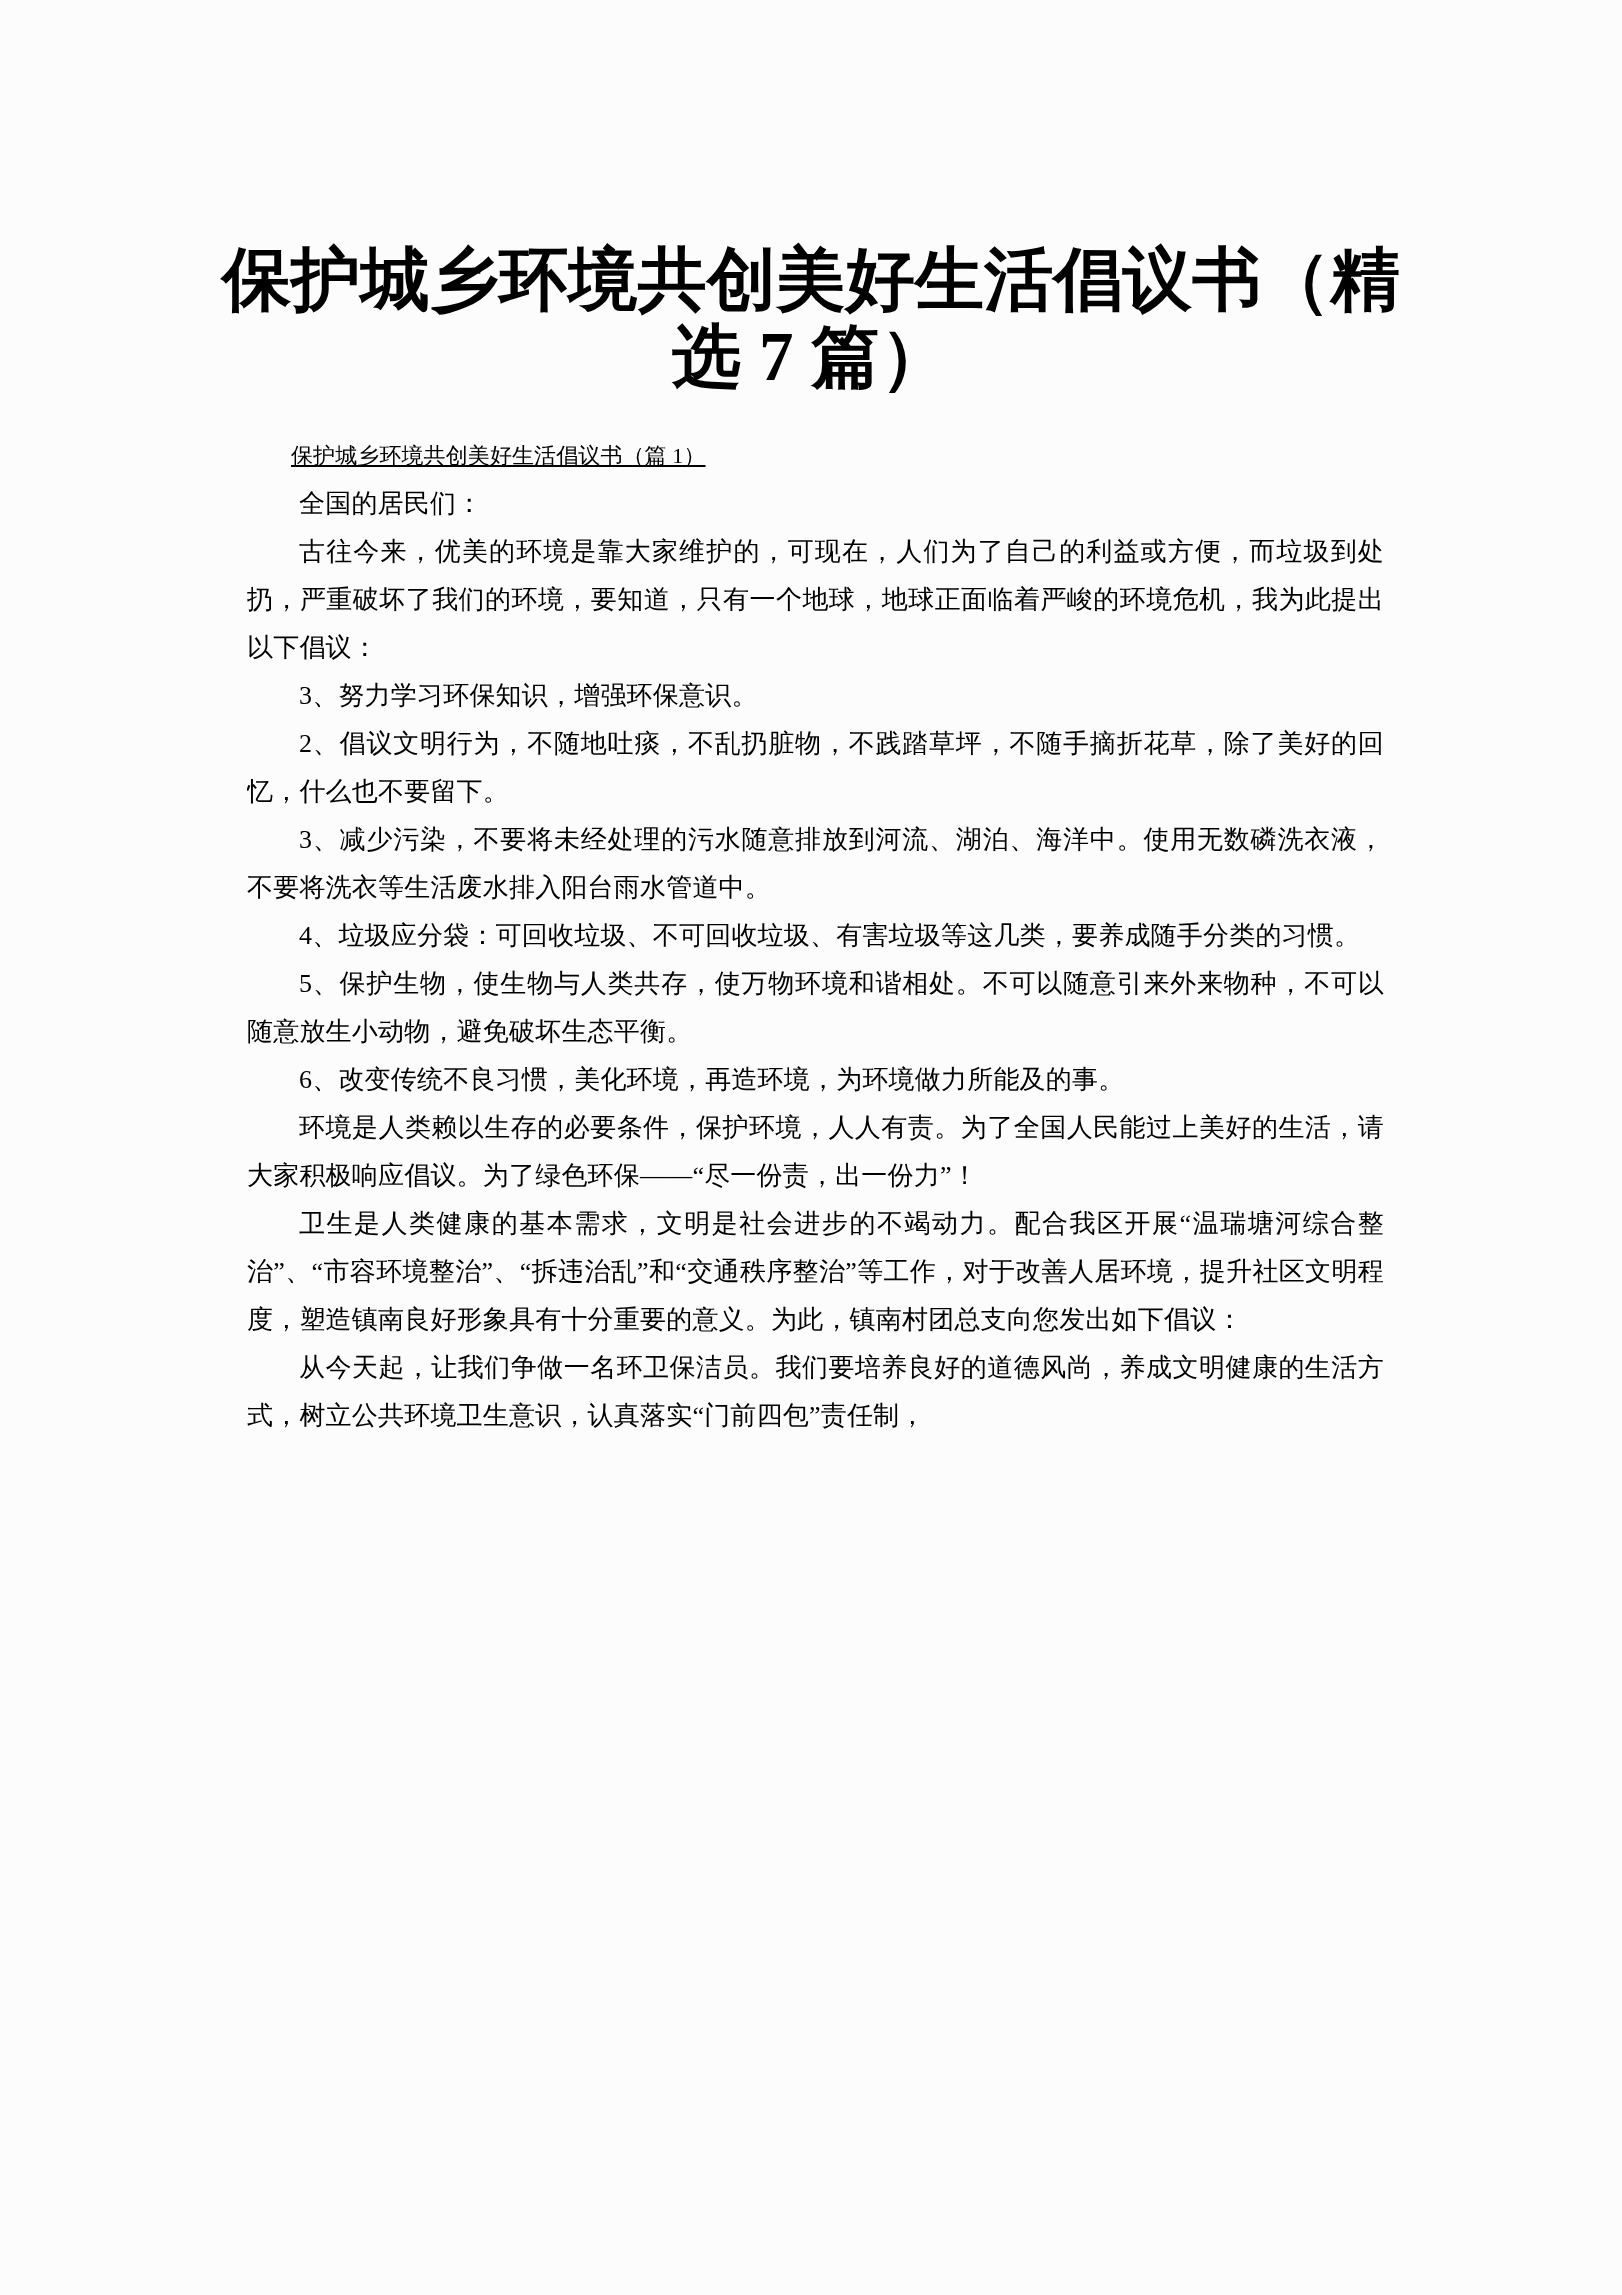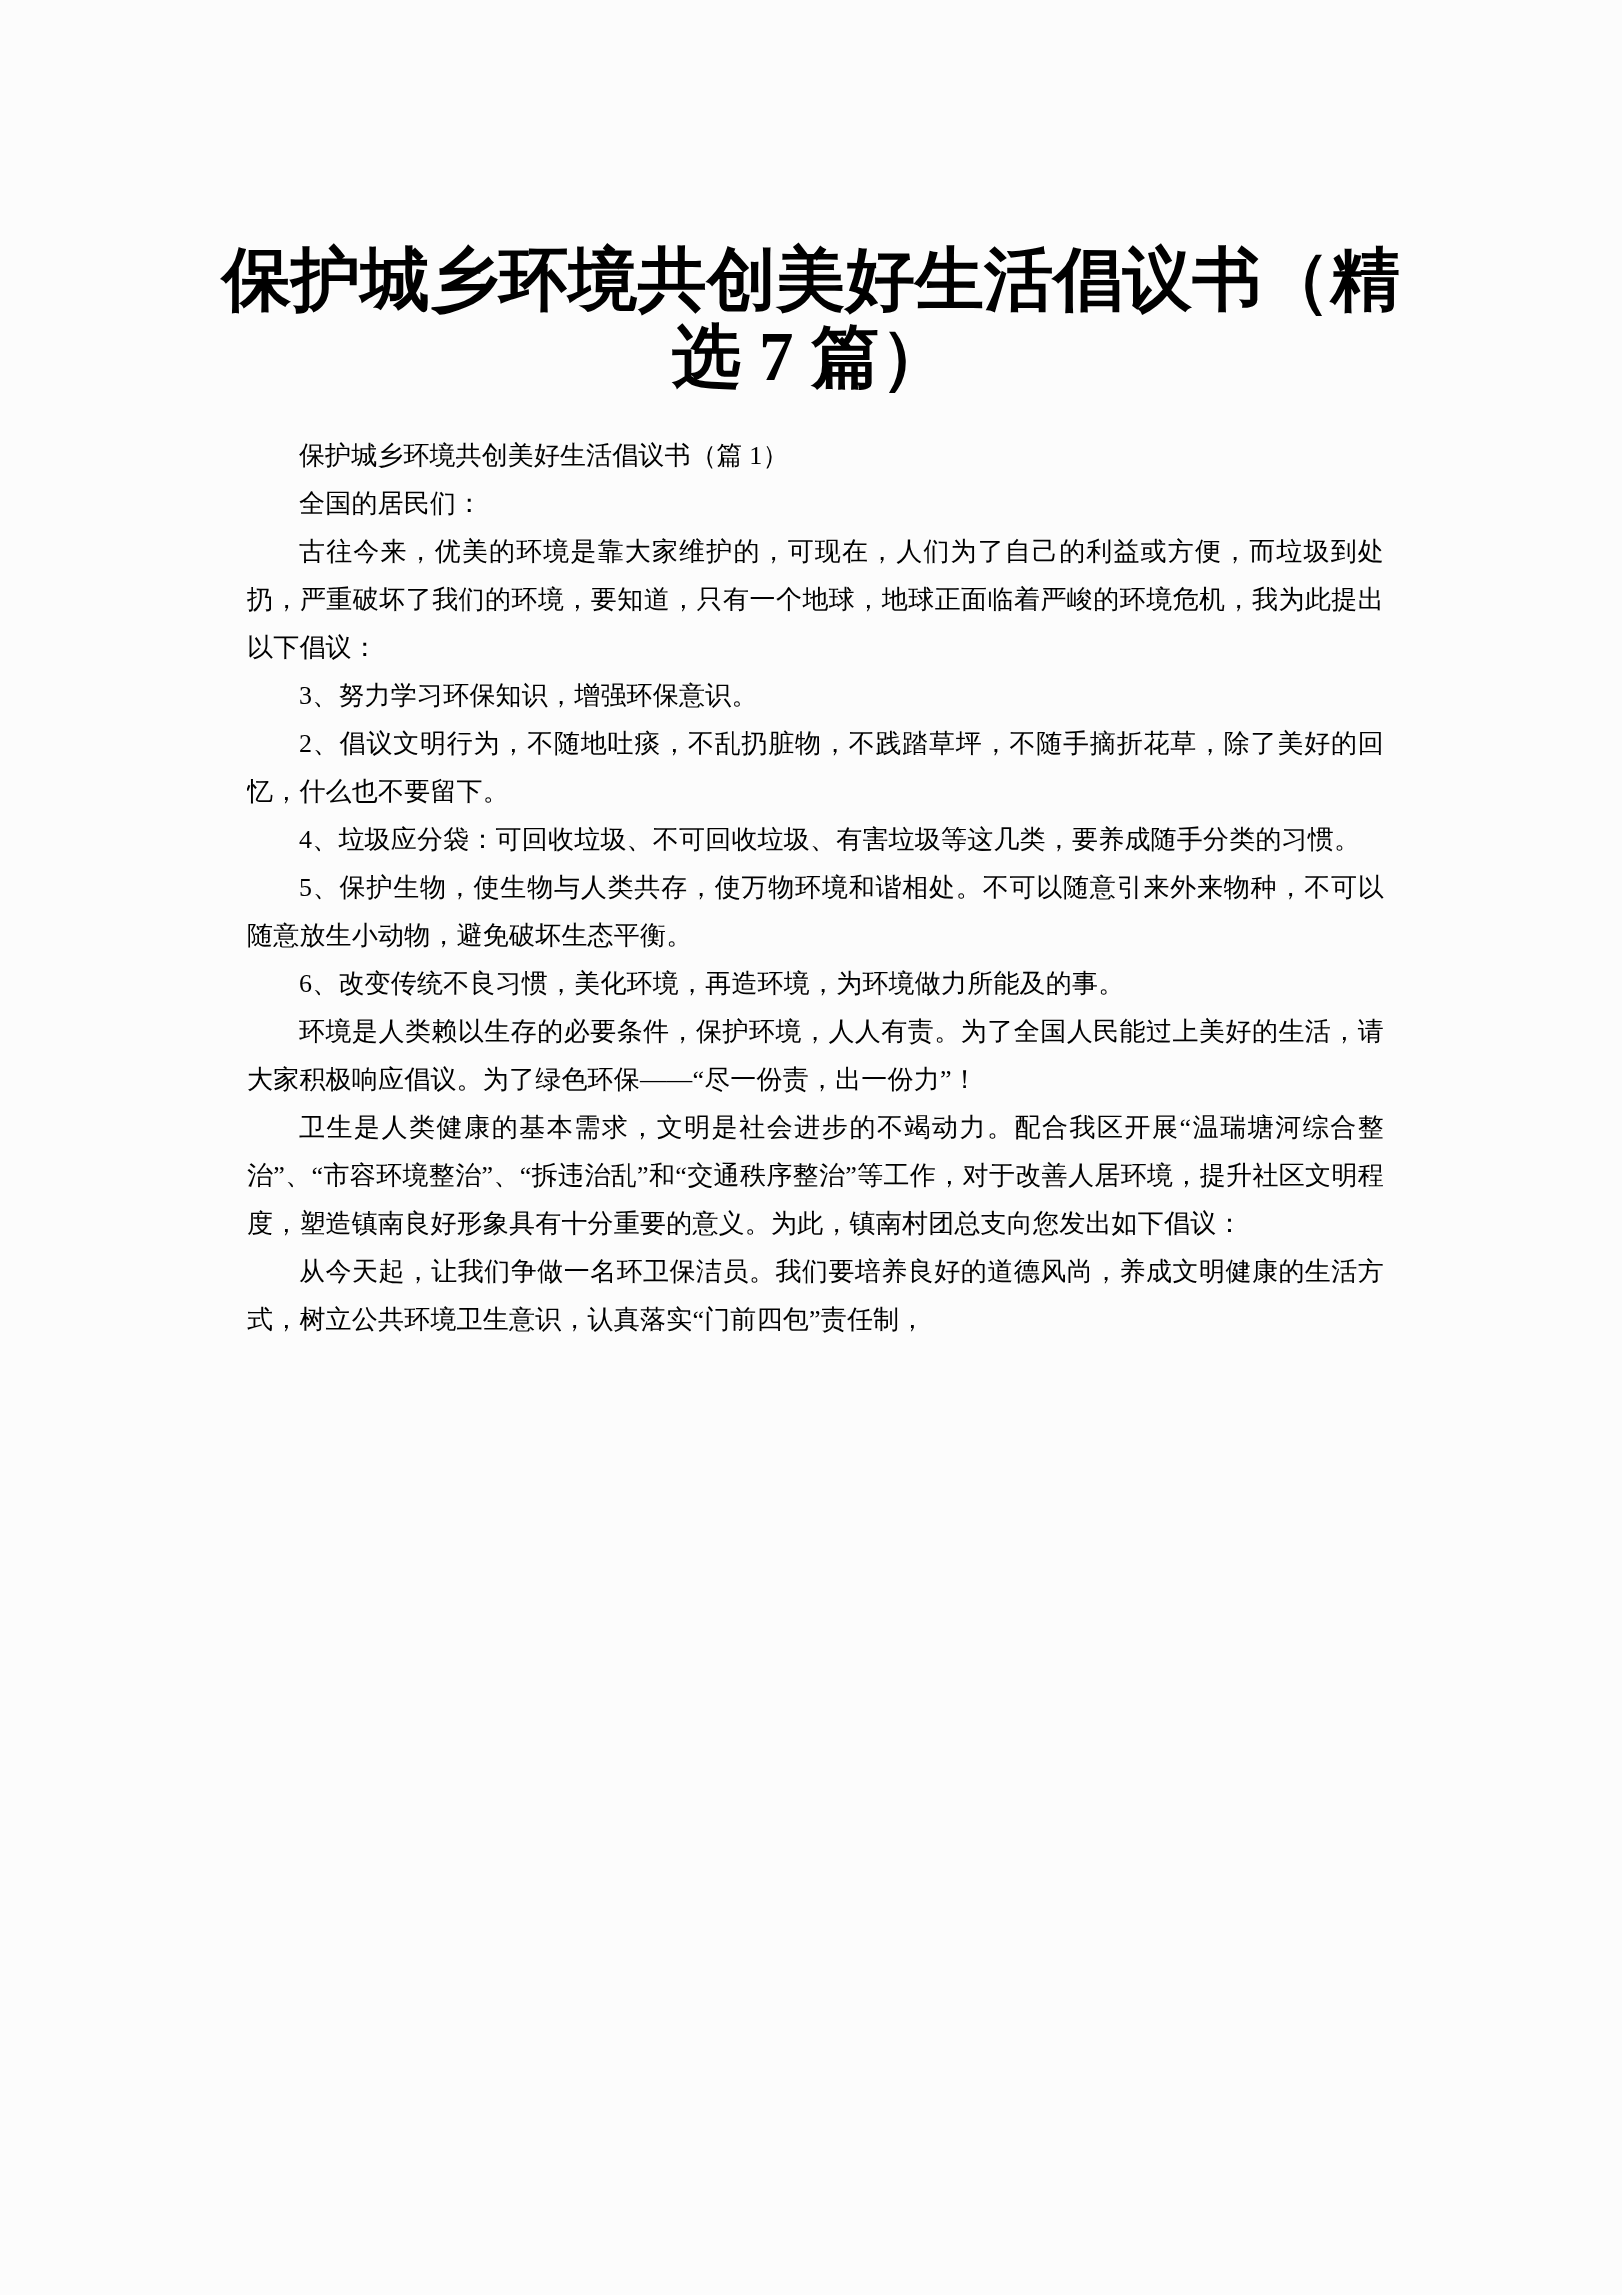--- a/index.html
+++ b/index.html
@@ -49,24 +49,25 @@
     text-align: justify;
     text-justify: inter-ideograph;
     text-indent: 2em;
     color: #000000;
     letter-spacing: 0.2px;
     word-break: break-all;
   }
 
   
   p.section-heading {
-    font-size: 26px;
+    font-size: 22px;
     line-height: 48px;
     text-indent: 2em;
     letter-spacing: 0.1px;
+    text-decoration: underline;
   }
 
   
   p.salutation {
     text-indent: 2em;
   }
 
   
   p.list-item {
     text-indent: 2em;
@@ -89,20 +90,21 @@
     <p class="para section-heading">保护城乡环境共创美好生活倡议书（篇 1）</p>
 
     <p class="para salutation">全国的居民们：</p>
 
     <p class="para">古往今来，优美的环境是靠大家维护的，可现在，人们为了自己的利益或方便，而垃圾到处扔，严重破坏了我们的环境，要知道，只有一个地球，地球正面临着严峻的环境危机，我为此提出以下倡议：</p>
 
     <p class="para list-item">3、努力学习环保知识，增强环保意识。</p>
 
     <p class="para list-item">2、倡议文明行为，不随地吐痰，不乱扔脏物，不践踏草坪，不随手摘折花草，除了美好的回忆，什么也不要留下。</p>
 
+    <p class="para list-item">3、减少污染，不要将未经处理的污水随意排放到河流、湖泊、海洋中。使用无数磷洗衣液，不要将洗衣等生活废水排入阳台雨水管道中。</p>
 
     <p class="para list-item">4、垃圾应分袋：可回收垃圾、不可回收垃圾、有害垃圾等这几类，要养成随手分类的习惯。</p>
 
     <p class="para list-item">5、保护生物，使生物与人类共存，使万物环境和谐相处。不可以随意引来外来物种，不可以随意放生小动物，避免破坏生态平衡。</p>
 
     <p class="para list-item">6、改变传统不良习惯，美化环境，再造环境，为环境做力所能及的事。</p>
 
     <p class="para">环境是人类赖以生存的必要条件，保护环境，人人有责。为了全国人民能过上美好的生活，请大家积极响应倡议。为了绿色环保——“尽一份责，出一份力”！</p>
 
 

